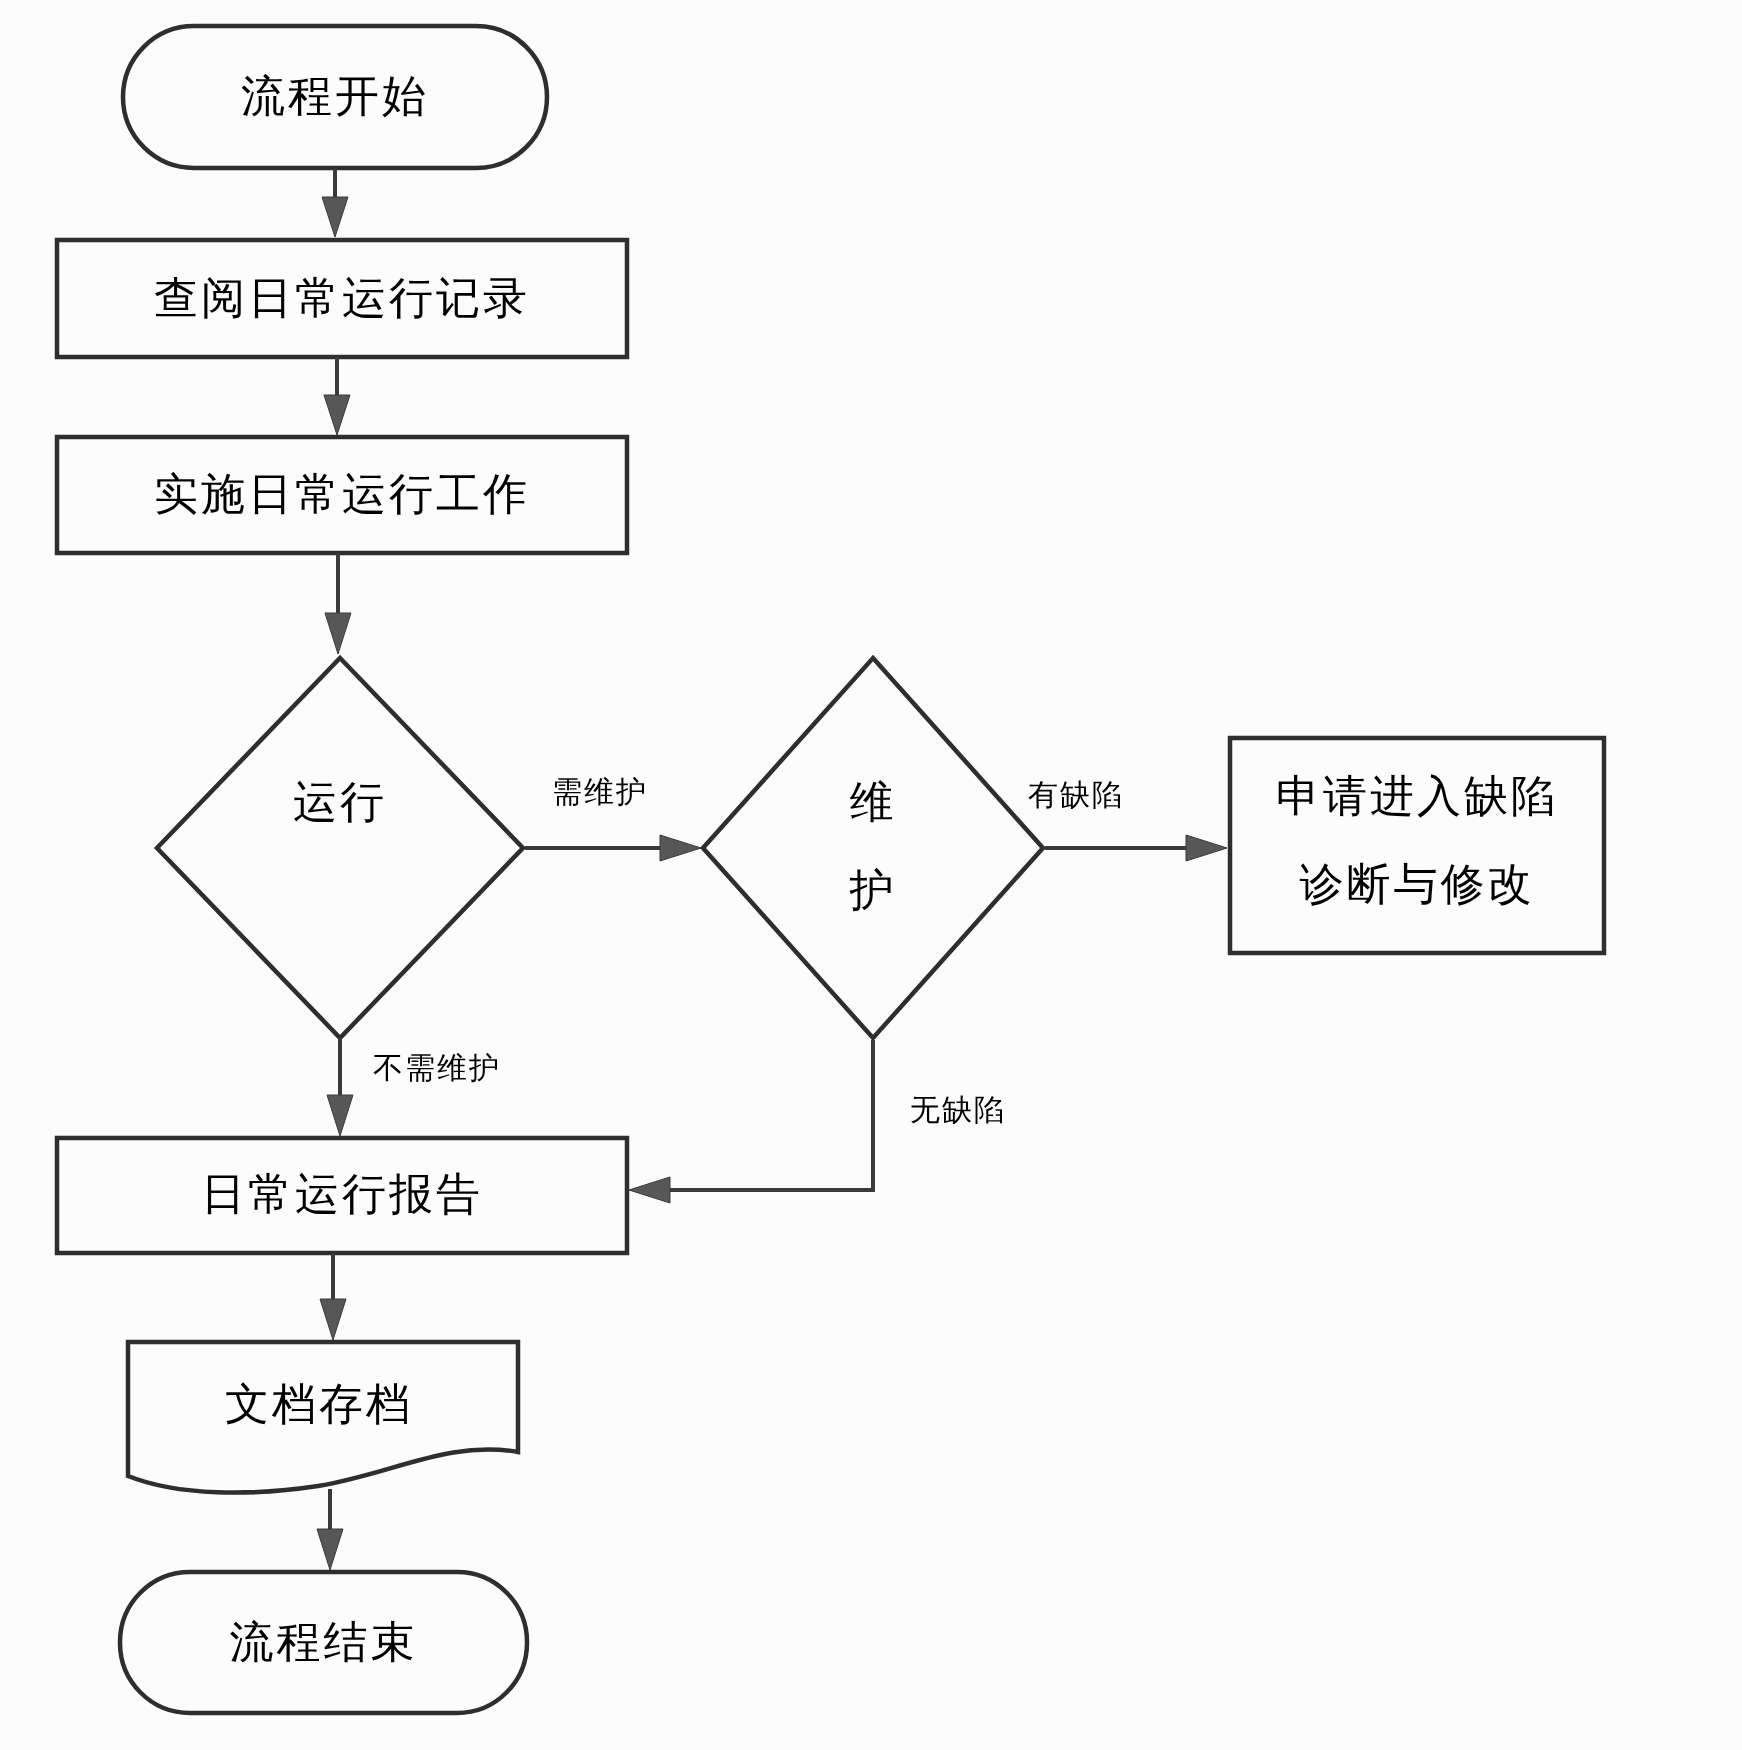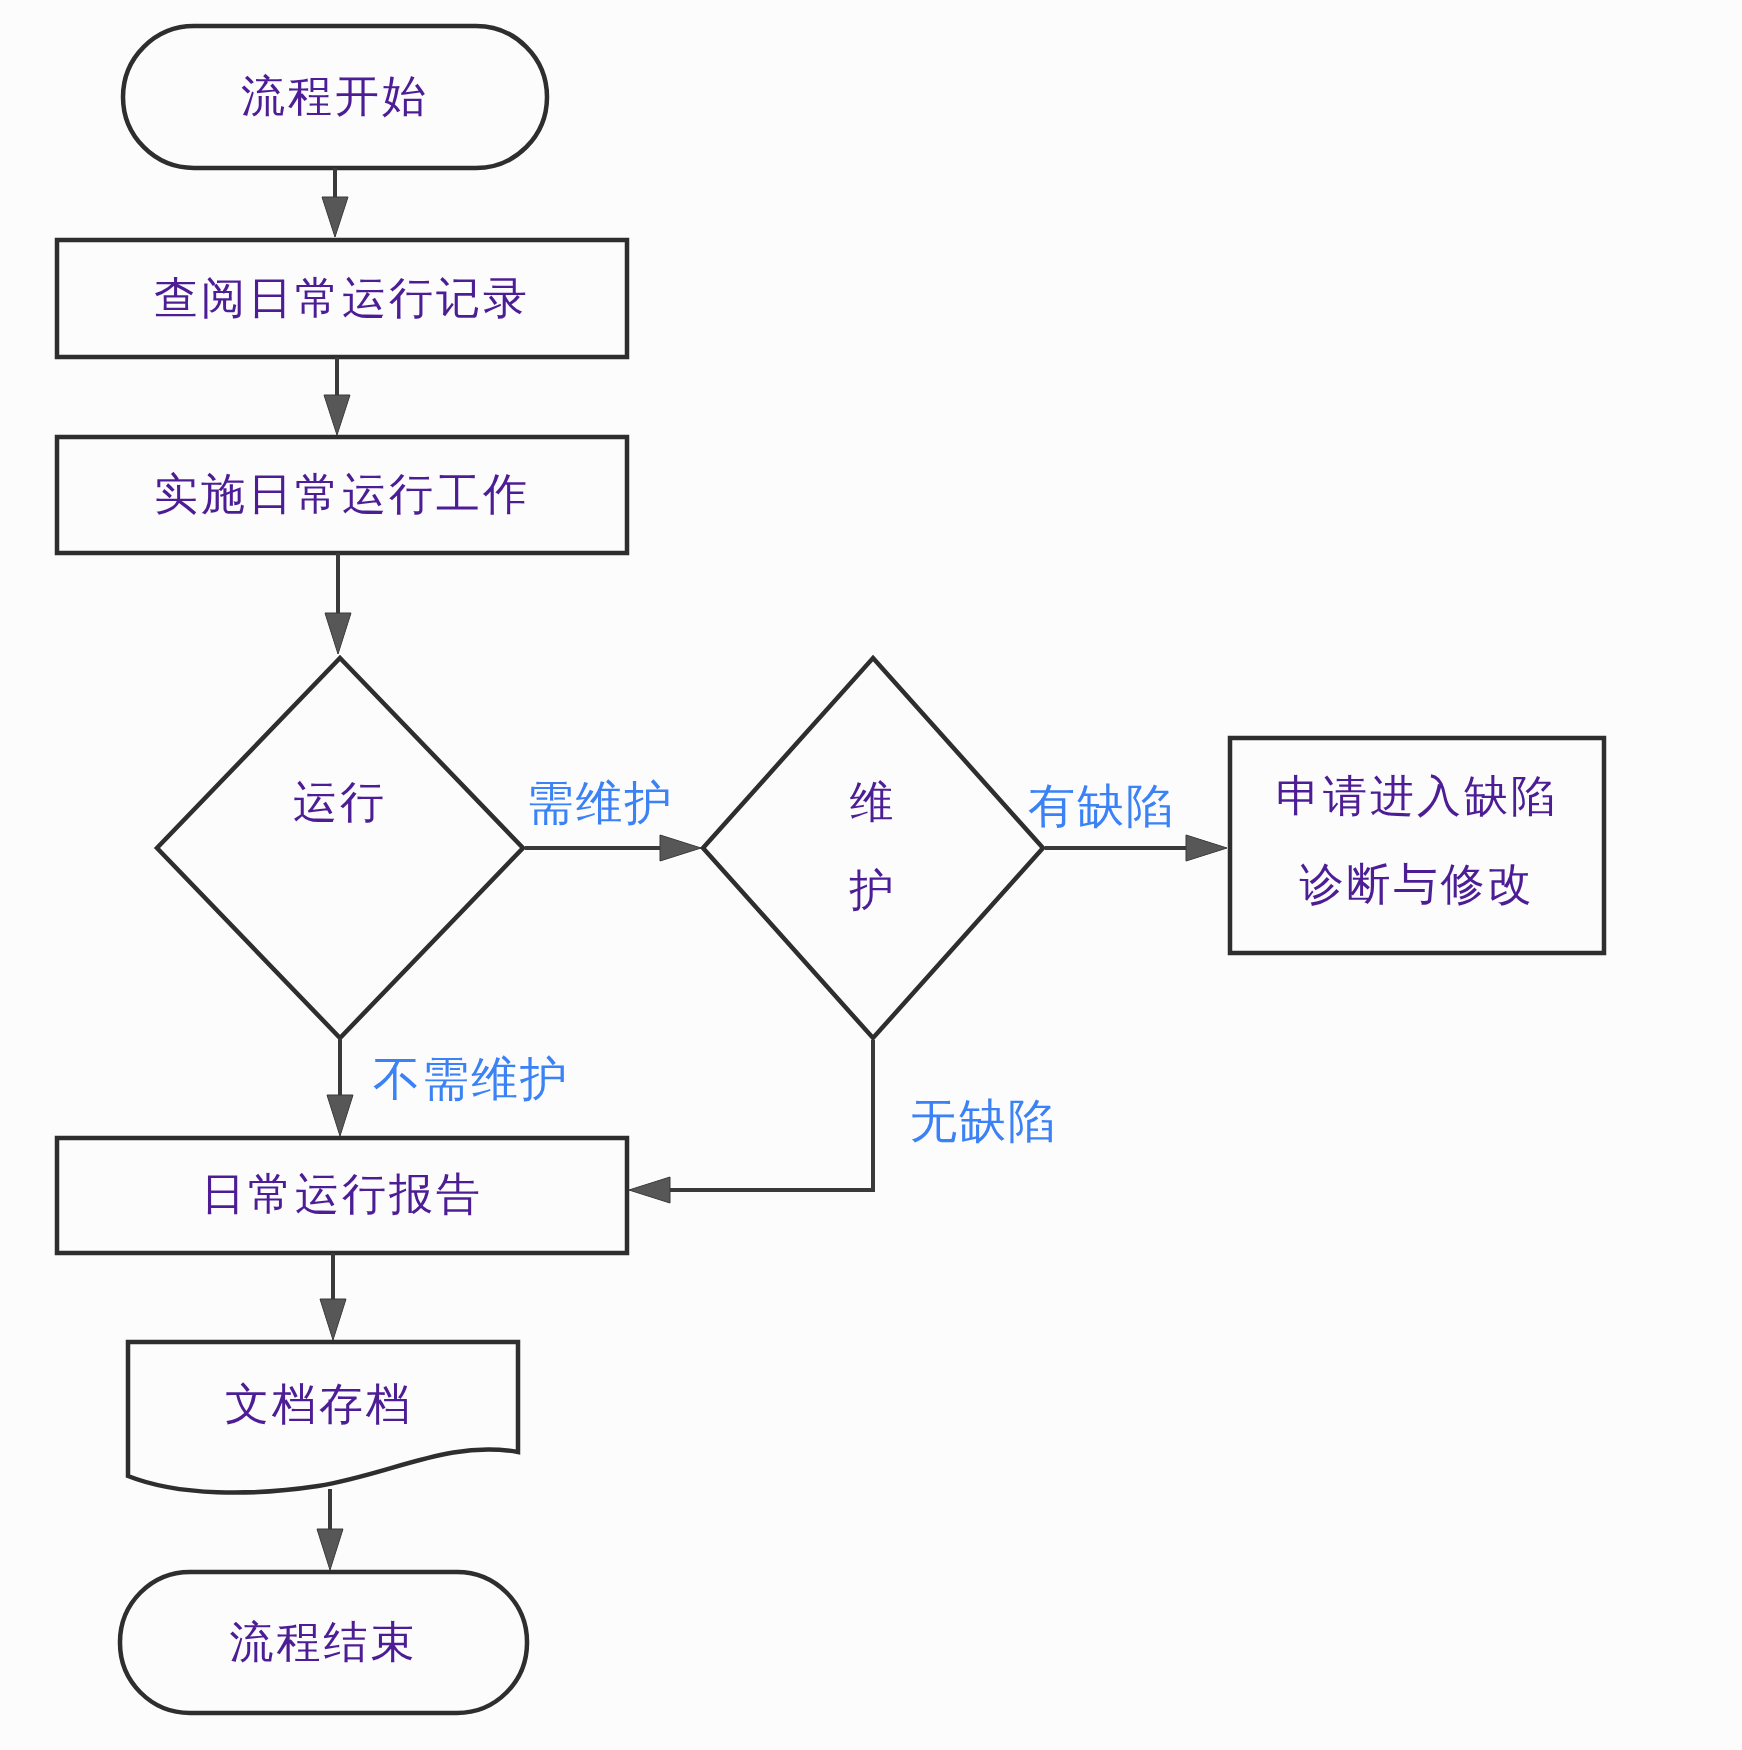--- a/index.html
+++ b/index.html
@@ -19,32 +19,32 @@
   .stage svg {
     position: absolute;
     left: 0;
     top: 0;
   }
   .node-label {
     position: absolute;
     text-align: center;
     font-size: 44px;
     letter-spacing: 3px;
-    color: #4c1d95;
+    color: #000000;
     line-height: 1.0;
     white-space: nowrap;
   }
   .node-label.two-line {
     line-height: 88px;
   }
   .edge-label {
     position: absolute;
-    font-size: 47px;
+    font-size: 30px;
     letter-spacing: 2px;
-    color: #3b82f6;
+    color: #000000;
     white-space: nowrap;
   }
   .shape-stroke {
     fill: none;
     stroke: #2e2e2e;
     stroke-width: 4.5;
   }
   .edge-line {
     fill: none;
     stroke: #3a3a3a;

